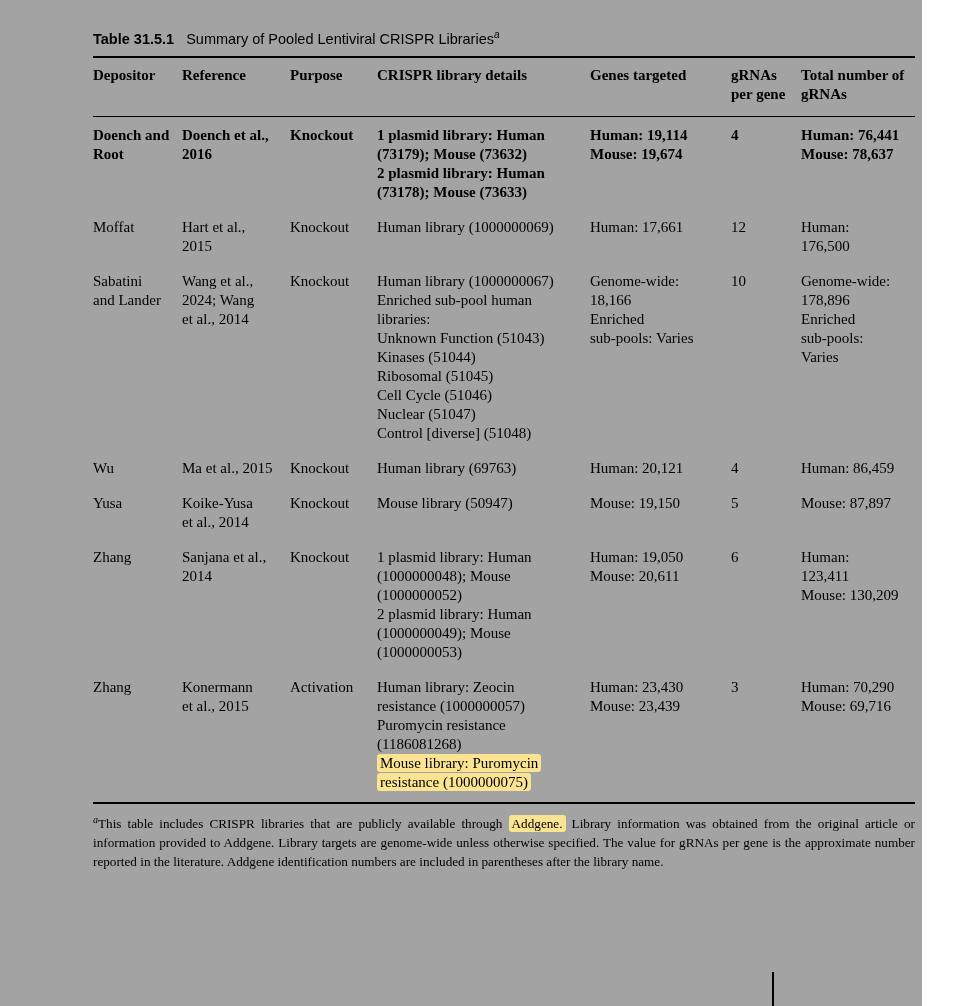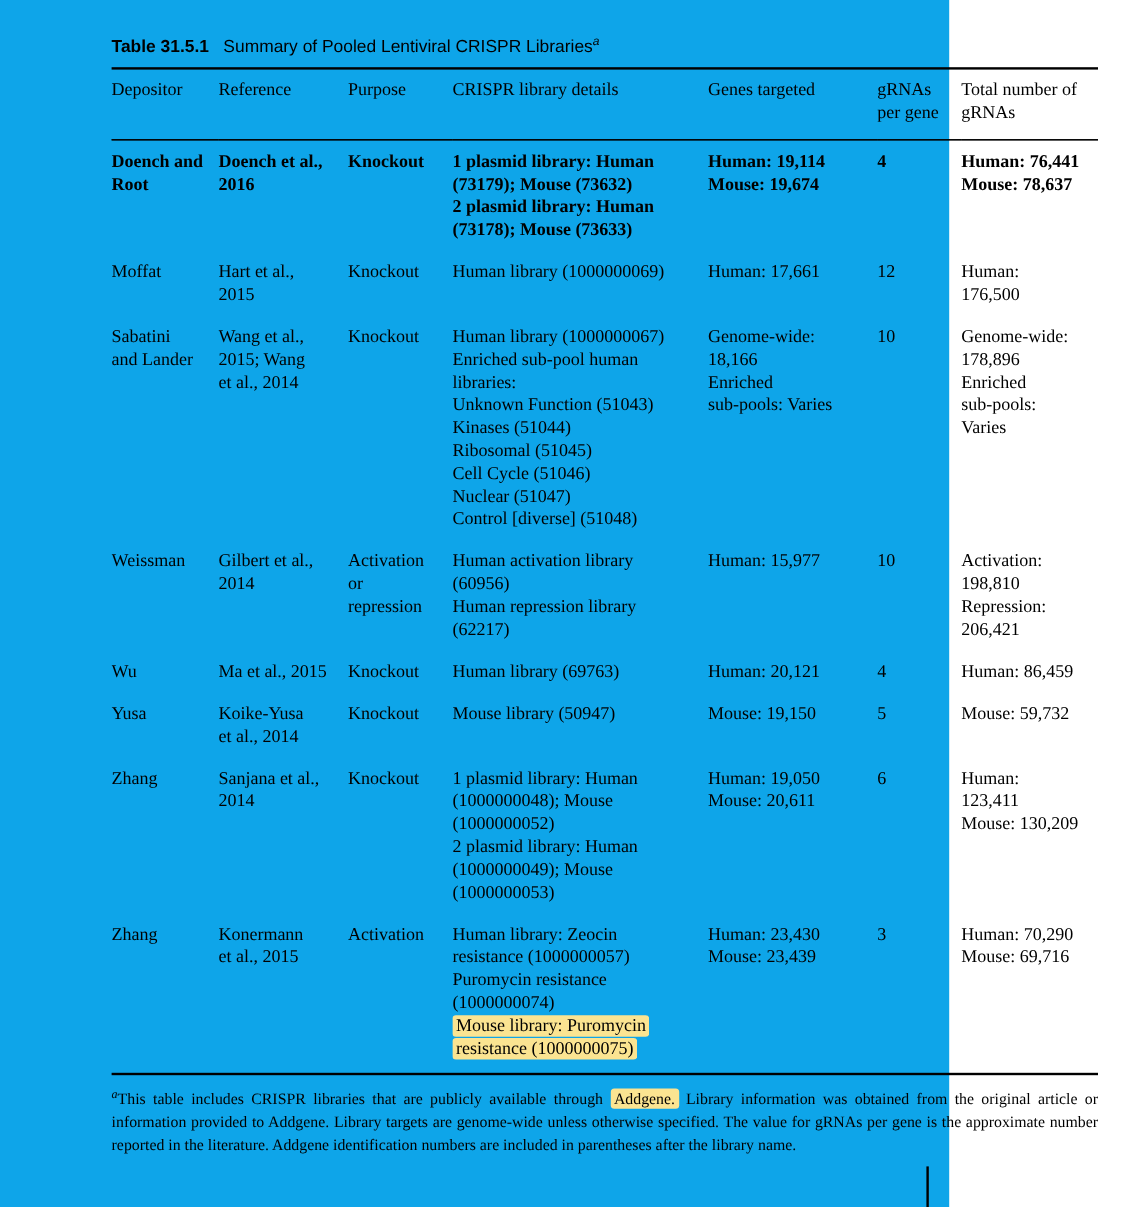--- a/index.html
+++ b/index.html
@@ -1,20 +1,20 @@
 <!DOCTYPE html>
 <html><head>
 <meta charset="utf-8">
 <style>
   html, body { margin: 0; padding: 0; background: #ffffff; }
   .page {
     position: relative;
-    width: 791px;
+    width: 922px;
     height: 1006px;
-    background: #0ea5e9;
+    background: #a3a3a3;
     box-sizing: border-box;
     padding: 30px 60px 0 93px;
     font-family: "Liberation Serif", serif;
     color: #000000;
   }
   .title {
     font-family: "Liberation Sans", sans-serif;
     font-size: 14.5px;
     line-height: 18px;
     margin-bottom: 8px;
@@ -26,21 +26,21 @@
   .rule-top { height: 2px; }
   .rule-bottom { height: 2px; }
   table.libs {
     width: 822px;
     border-collapse: collapse;
     table-layout: fixed;
     font-size: 15px;
     line-height: 19px;
   }
   table.libs th {
-    font-weight: normal;
+    font-weight: bold;
     text-align: left;
     vertical-align: top;
     white-space: pre-line;
     padding: 8px 6px 12px 0;
     border-bottom: 1.2px solid #000;
   }
   table.libs td {
     vertical-align: top;
     white-space: pre-line;
     padding: 0 6px 16px 0;
@@ -133,21 +133,21 @@
         <td>Human library (1000000069)</td>
         <td>Human: 17,661</td>
         <td class="num">12</td>
         <td>Human:
 176,500</td>
       </tr>
       <tr>
         <td>Sabatini
 and Lander</td>
         <td>Wang et al.,
-2015; Wang
+2024; Wang
 et al., 2014</td>
         <td>Knockout</td>
         <td>Human library (1000000067)
 Enriched sub-pool human
 libraries:
 Unknown Function (51043)
 Kinases (51044)
 Ribosomal (51045)
 Cell Cycle (51046)
 Nuclear (51047)
@@ -157,55 +157,37 @@
 Enriched
 sub-pools: Varies</td>
         <td class="num">10</td>
         <td>Genome-wide:
 178,896
 Enriched
 sub-pools:
 Varies</td>
       </tr>
       <tr>
-        <td>Weissman</td>
-        <td>Gilbert et al.,
-2014</td>
-        <td>Activation
-or
-repression</td>
-        <td>Human activation library
-(60956)
-Human repression library
-(62217)</td>
-        <td>Human: 15,977</td>
-        <td class="num">10</td>
-        <td>Activation:
-198,810
-Repression:
-206,421</td>
-      </tr>
-      <tr>
         <td>Wu</td>
         <td>Ma et al., 2015</td>
         <td>Knockout</td>
         <td>Human library (69763)</td>
         <td>Human: 20,121</td>
         <td class="num">4</td>
         <td>Human: 86,459</td>
       </tr>
       <tr>
         <td>Yusa</td>
         <td>Koike-Yusa
 et al., 2014</td>
         <td>Knockout</td>
         <td>Mouse library (50947)</td>
         <td>Mouse: 19,150</td>
         <td class="num">5</td>
-        <td>Mouse: 59,732</td>
+        <td>Mouse: 87,897</td>
       </tr>
       <tr>
         <td>Zhang</td>
         <td>Sanjana et al.,
 2014</td>
         <td>Knockout</td>
         <td>1 plasmid library: Human
 (1000000048); Mouse
 (1000000052)
 2 plasmid library: Human
@@ -219,21 +201,21 @@
 Mouse: 130,209</td>
       </tr>
       <tr>
         <td>Zhang</td>
         <td>Konermann
 et al., 2015</td>
         <td>Activation</td>
         <td><span>Human library: Zeocin
 resistance (1000000057)
 Puromycin resistance
-(1000000074)
+(1186081268)
 </span><span class="hl">Mouse library: Puromycin
 resistance (1000000075)</span></td>
         <td>Human: 23,430
 Mouse: 23,439</td>
         <td class="num">3</td>
         <td>Human: 70,290
 Mouse: 69,716</td>
       </tr>
     </tbody>
   </table>

